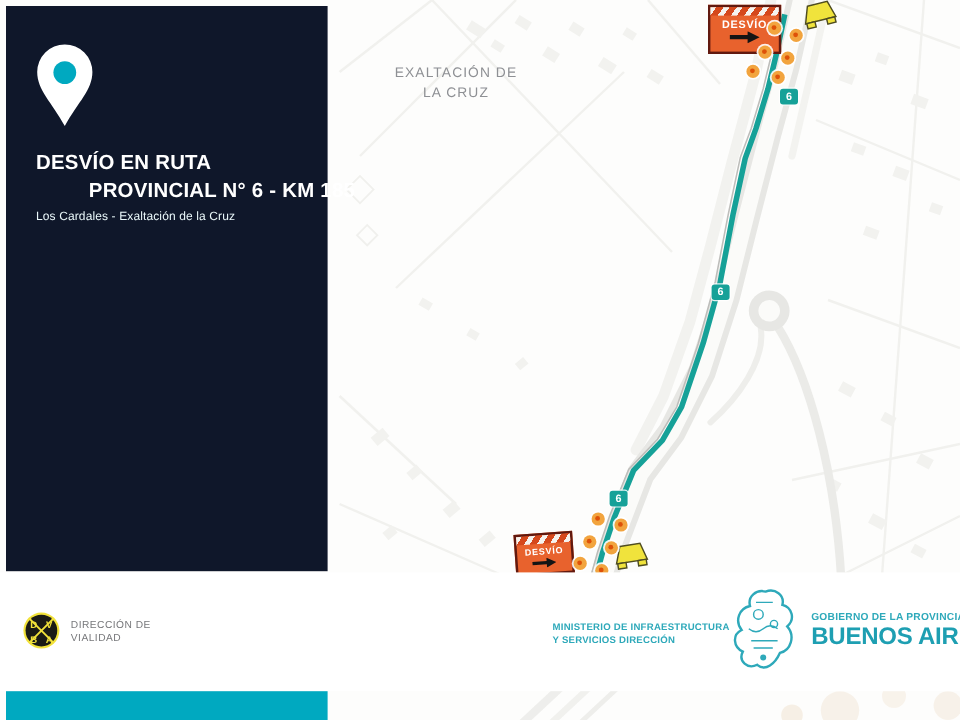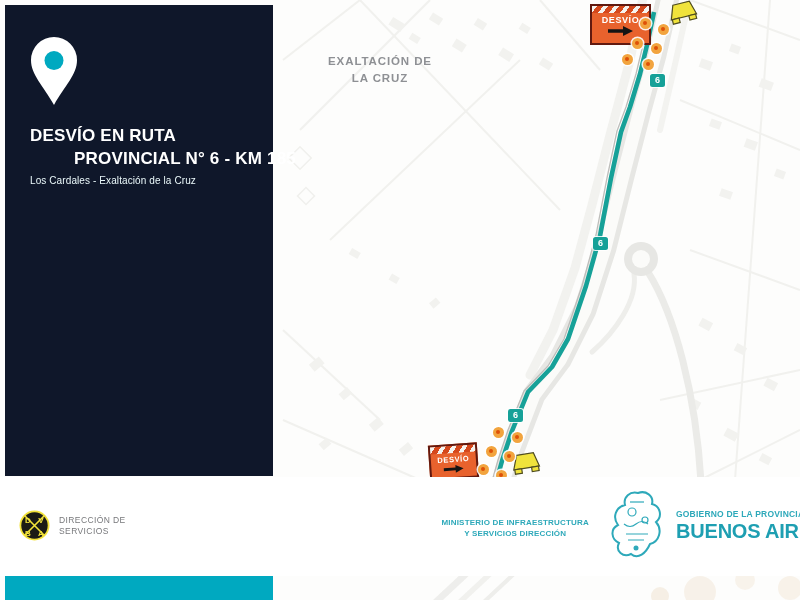--- a/index.html
+++ b/index.html
@@ -12,21 +12,21 @@
   
   .panel{position:absolute;left:5px;top:5px;width:268px;height:471px;background:#0f172a;}
   .pin{position:absolute;left:25px;top:30px;}
   .title{position:absolute;left:25px;color:#FFFFFF;font-weight:bold;font-size:17px;letter-spacing:.2px;white-space:nowrap;}
   .title-l1{top:121px;}
   .title-l2{top:144px;margin-left:44px;}
   .subtitle{position:absolute;left:25px;top:170px;color:#EAF8FA;font-size:10px;letter-spacing:.1px;white-space:nowrap;}
 
   
   .area-label{position:absolute;left:308px;top:53px;width:144px;text-align:center;
-    color:#8E9094;font-weight:bold;font-size:11.5px;letter-spacing:.9px;line-height:17px;}
+    color:#8E9094;font-weight:normal;font-size:11.5px;letter-spacing:.9px;line-height:17px;}
   .detour-sign{position:absolute;background:#E8622D;border:2px solid #61190F;box-sizing:border-box;
     display:flex;flex-direction:column;align-items:center;}
   .sign-stripes{width:100%;height:7px;
     background:repeating-linear-gradient(125deg,#F5F3EF 0 4px,#D5481C 4px 9px);}
   .sign-label{color:#fff;font-weight:bold;letter-spacing:.6px;margin-top:2px;}
   .sign-top{left:590px;top:4px;width:61px;height:41px;}
   .sign-top .sign-label{font-size:9px;}
   .sign-bottom{left:429px;top:444px;width:49px;height:35px;transform:rotate(-4deg);}
   .sign-bottom .sign-label{font-size:7.5px;}
   .sign-arrow{margin-top:1px;}
@@ -40,21 +40,21 @@
   .cone::after{content:"";position:absolute;left:3.2px;top:3.2px;width:4.6px;height:4.6px;
     border-radius:50%;background:#DE5108;}
   .shield{position:absolute;width:15px;height:13px;background:#16A198;border-radius:2.5px;
     color:#fff;font-size:9px;font-weight:bold;text-align:center;line-height:13px;
     box-shadow:0 0 0 1px rgba(255,255,255,.85);}
 
   
   .footer{position:absolute;left:0;top:477px;width:800px;height:99px;background:#FFFFFF;}
   .vialidad{position:absolute;left:19px;top:33px;display:flex;align-items:center;gap:9px;}
   .vial-text{color:#77787B;font-size:8.5px;font-weight:normal;line-height:11px;letter-spacing:.4px;}
-  .ministry{position:absolute;right:211px;top:40px;text-align:center;color:#2EA9BA;
+  .ministry{position:absolute;right:192px;top:40px;text-align:left;color:#2EA9BA;
     font-size:8px;font-weight:bold;line-height:11px;letter-spacing:.2px;}
   .province{position:absolute;left:608px;top:13px;display:flex;align-items:center;gap:8px;}
   .gov1{font-size:8.5px;font-weight:bold;color:#2EA9BA;letter-spacing:.2px;white-space:nowrap;}
   .gov2{font-size:20px;font-weight:bold;color:#1E9FB2;letter-spacing:-.2px;white-space:nowrap;margin-top:1px;}
   .bottom-strip{position:absolute;left:5px;top:576px;width:268px;height:24px;background:#00A9C0;}
 </style>
 </head>
 <body>
 
 <svg id="bg" width="800" height="600" viewBox="0 0 800 600">
@@ -209,21 +209,21 @@
       <circle cx="15.5" cy="15.5" r="15" fill="#F2E23A"></circle>
       <circle cx="15.5" cy="15.5" r="13.2" fill="#1B1B15"></circle>
       <path d="M5.5,5.5 L25.5,25.5 M25.5,5.5 L5.5,25.5" stroke="#F2E23A" stroke-width="1.6"></path>
       <text x="9" y="13" font-size="8" font-weight="bold" fill="#F2E23A" text-anchor="middle">D</text>
       <text x="22" y="13" font-size="8" font-weight="bold" fill="#F2E23A" text-anchor="middle">V</text>
       <text x="9" y="26" font-size="8" font-weight="bold" fill="#F2E23A" text-anchor="middle">B</text>
       <text x="22" y="26" font-size="8" font-weight="bold" fill="#F2E23A" text-anchor="middle">A</text>
     </svg>
     <div class="vial-text">
       <div>DIRECCIÓN DE</div>
-      <div>SERVICIOS</div>
+      <div>VIALIDAD</div>
     </div>
   </div>
 
   <div class="ministry">
     <div>MINISTERIO DE INFRAESTRUCTURA</div>
     <div>Y SERVICIOS DIRECCIÓN</div>
   </div>
 
   <div class="province">
     <svg width="60" height="72" viewBox="0 0 60 72">

